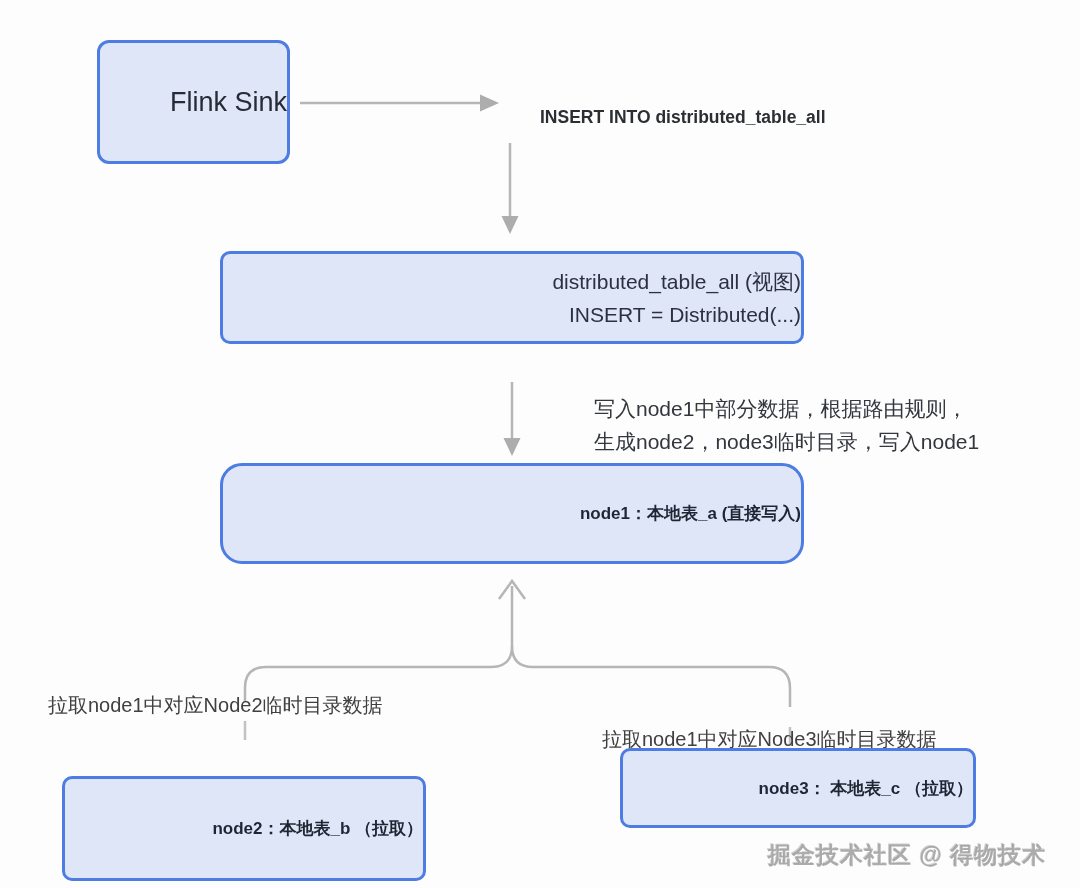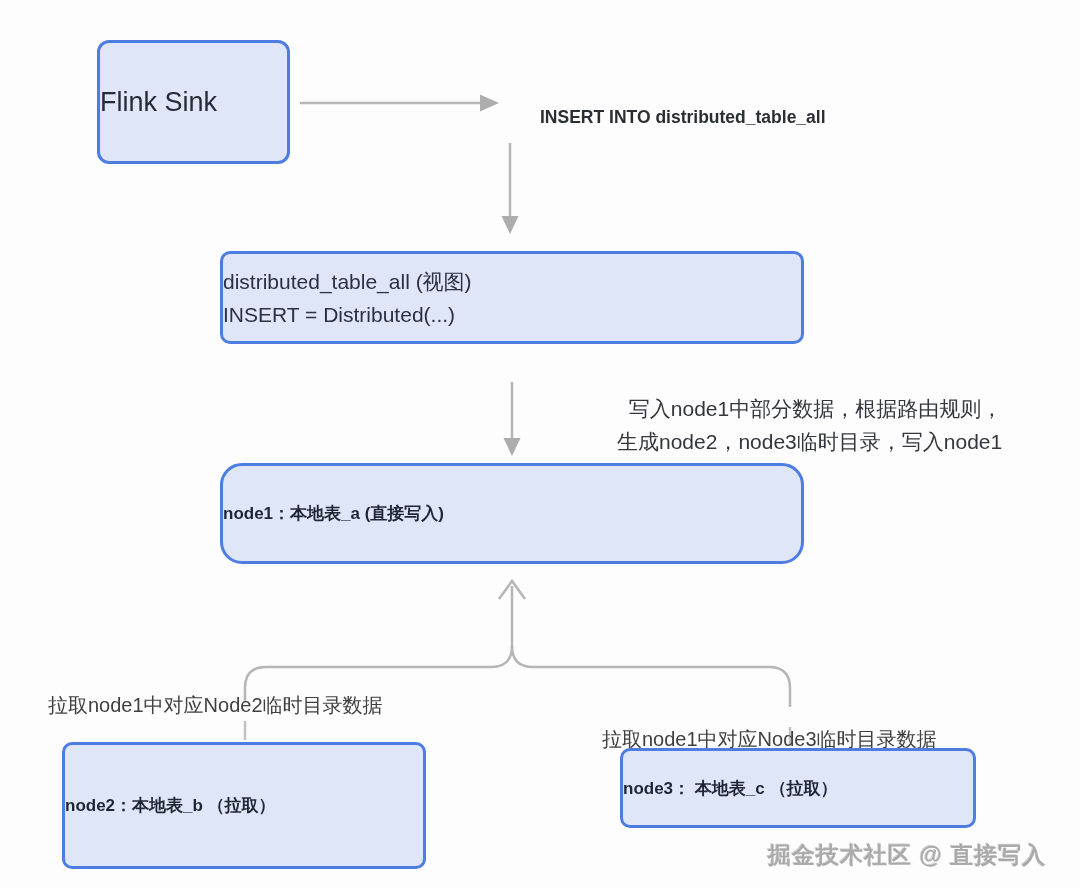--- a/index.html
+++ b/index.html
@@ -20,21 +20,21 @@
     left: 0; top: 0;
     width: 1080px; height: 888px;
   }
   .node-box {
     position: absolute;
     background: #dfe6f8;
     border: 3px solid #4d7ce2;
     border-radius: 10px;
     display: flex;
     flex-direction: column;
-    align-items: flex-start;
+    align-items: flex-end;
     justify-content: center;
     box-sizing: border-box;
     text-align: center;
   }
   .box-flink {
     left: 97px; top: 40px;
     width: 193px; height: 124px;
     border-radius: 12px;
     font-size: 27px;
     color: #262b36;
@@ -48,22 +48,22 @@
   }
   .box-node1 {
     left: 220px; top: 463px;
     width: 584px; height: 101px;
     font-size: 17px;
     font-weight: bold;
     color: #1f2633;
     border-radius: 22px;
   }
   .box-node2 {
-    left: 62px; top: 742px;
-    width: 364px; height: 127px;
+    left: 62px; top: 776px;
+    width: 364px; height: 105px;
     font-size: 17px;
     font-weight: bold;
     color: #1f2633;
   }
   .box-node3 {
     left: 620px; top: 748px;
     width: 356px; height: 80px;
     font-size: 17px;
     font-weight: bold;
     color: #1f2633;
@@ -71,26 +71,25 @@
   .insert-label {
     position: absolute;
     left: 540px; top: 107px;
     font-size: 17.5px;
     font-weight: bold;
     color: #2b2e33;
     white-space: nowrap;
   }
   .routing-note {
     position: absolute;
-    left: 617px; top: 392px;
+    left: 594px; top: 392px;
     font-size: 21px;
     line-height: 33px;
     color: #33363d;
     white-space: nowrap;
-    text-align: right;
   }
   .pull-label {
     position: absolute;
     font-size: 20px;
     color: #404040;
     white-space: nowrap;
   }
   .pull-label-node2 { left: 48px; top: 692px; }
   .pull-label-node3 { left: 602px; top: 698px; margin-top: 28px; }
   .watermark {
@@ -161,15 +160,15 @@
   <div class="pull-label pull-label-node3">拉取node1中对应Node3临时目录数据</div>
 
   <div class="node-box box-node2">
     <span>node2：本地表_b （拉取）</span>
   </div>
 
   <div class="node-box box-node3">
     <span>node3： 本地表_c （拉取）</span>
   </div>
 
-  <div class="watermark">掘金技术社区 @ 直接写入</div>
+  <div class="watermark">掘金技术社区 @ 得物技术</div>
 
 </div>
 
 </body></html>

